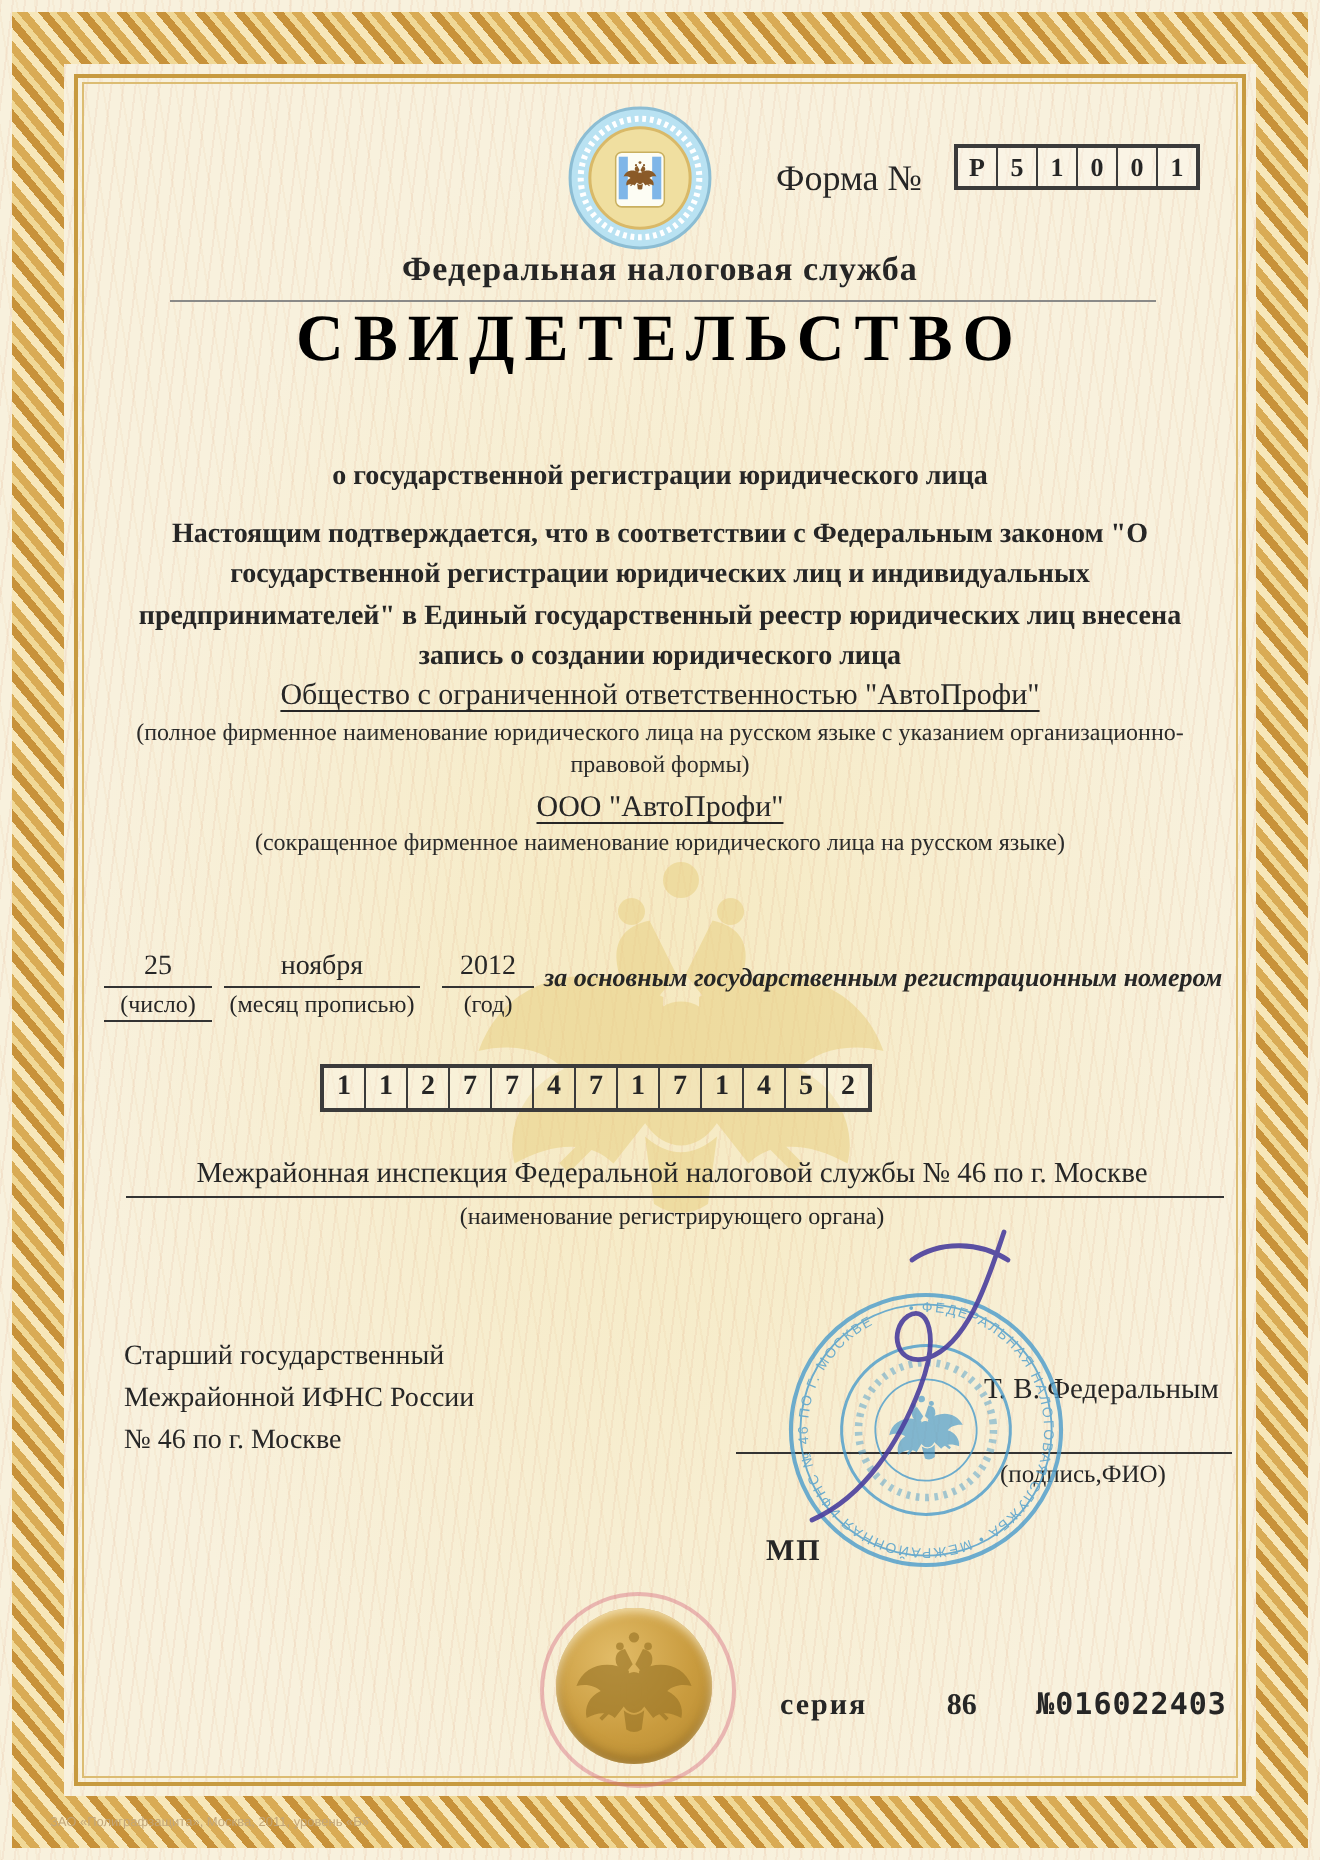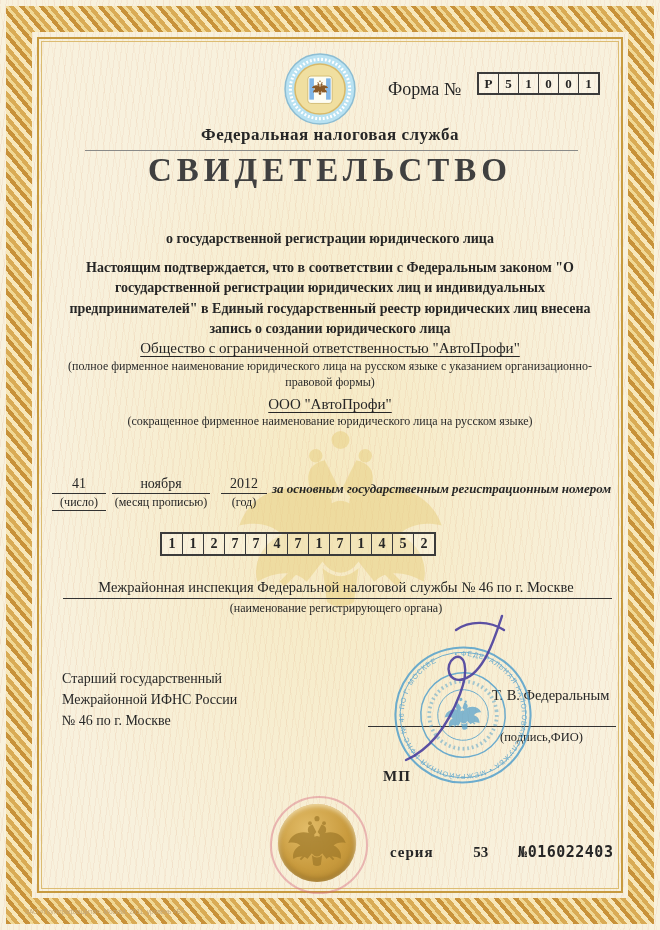--- a/index.html
+++ b/index.html
@@ -29,21 +29,21 @@
   
   .emblem{position:absolute;left:280px;top:51px;width:80px;height:76px;}
   
   .boxes{display:flex;border:2px solid #3b3b3b;background:rgba(255,255,255,.25);}
   .boxes span{width:19px;height:19px;line-height:19px;text-align:center;
     font-weight:bold;font-size:13px;border-left:1px solid #3b3b3b;}
   .boxes span:first-child{border-left:none;}
   .ogrn-boxes span{width:20px;height:20px;line-height:20px;font-size:14px;}
   .agency{top:125px;font-size:17px;letter-spacing:.5px;}
   .rule{left:85px;right:82px;top:150px;border-top:1px solid #8a8a88;}
-  .title{top:152px;font-size:33px;letter-spacing:5px;color:#404040;}
+  .title{top:152px;font-size:33px;letter-spacing:5px;color:#000000;}
   .subtitle{top:231px;font-size:14px;}
   .para{top:258px;left:52px;right:52px;text-align:center;font-size:14px;font-weight:bold;line-height:1.45;}
   .uname{font-size:15px;text-decoration:underline;text-underline-offset:3px;}
   .fullname{top:340px;}
   .cap{font-size:12px;line-height:1.3;color:#2b2b2b;}
   .cap1{top:359px;left:50px;right:50px;text-align:center;}
   .shortname{top:396px;}
   .cap2{top:414px;left:50px;right:50px;text-align:center;}
   .fld{position:absolute;text-align:center;font-size:14px;}
   .fld .v{display:block;border-bottom:1px solid #333;padding:0 2px 1px;}
@@ -133,21 +133,21 @@
 <div class="abs ctr subtitle b">о государственной регистрации юридического лица</div>
 
 <div class="abs para">Настоящим подтверждается, что в соответствии с Федеральным законом "О государственной регистрации юридических лиц и индивидуальных предпринимателей" в Единый государственный реестр юридических лиц внесена запись о создании юридического лица</div>
 
 <div class="abs ctr fullname uname">Общество с ограниченной ответственностью "АвтоПрофи"</div>
 <div class="abs cap cap1">(полное фирменное наименование юридического лица на русском языке с указанием организационно-правовой формы)</div>
 <div class="abs ctr shortname uname">ООО "АвтоПрофи"</div>
 <div class="abs cap cap2">(сокращенное фирменное наименование юридического лица  на русском языке)</div>
 
 <div class="fld day" style="left:52px;top:476px;width:54px;">
-  <span class="v">41</span>
+  <span class="v">25</span>
   <span class="c">(число)</span>
 </div>
 <div class="fld" style="left:112px;top:476px;width:98px;">
   <span class="v">ноября</span>
   <span class="c">(месяц прописью)</span>
 </div>
 <div class="fld" style="left:221px;top:476px;width:46px;">
   <span class="v">2012</span>
   <span class="c">(год)</span>
 </div>
@@ -208,17 +208,17 @@
 
 <div class="seal-ring"></div>
 <div class="seal">
   <svg viewBox="0 0 100 100">
     <use href="#eagle" fill="currentColor" color="#9a7526"></use>
   </svg>
 </div>
 
 <div class="series-row">
   <span class="lbl">серия</span>
-  <span class="reg">53</span>
+  <span class="reg">86</span>
   <span class="num">№016022403</span>
 </div>
 
 <div class="abs imprint">ЗАО «Полиграфзащита», Москва, 2011, уровень «Б»</div>
 
 </body></html>

